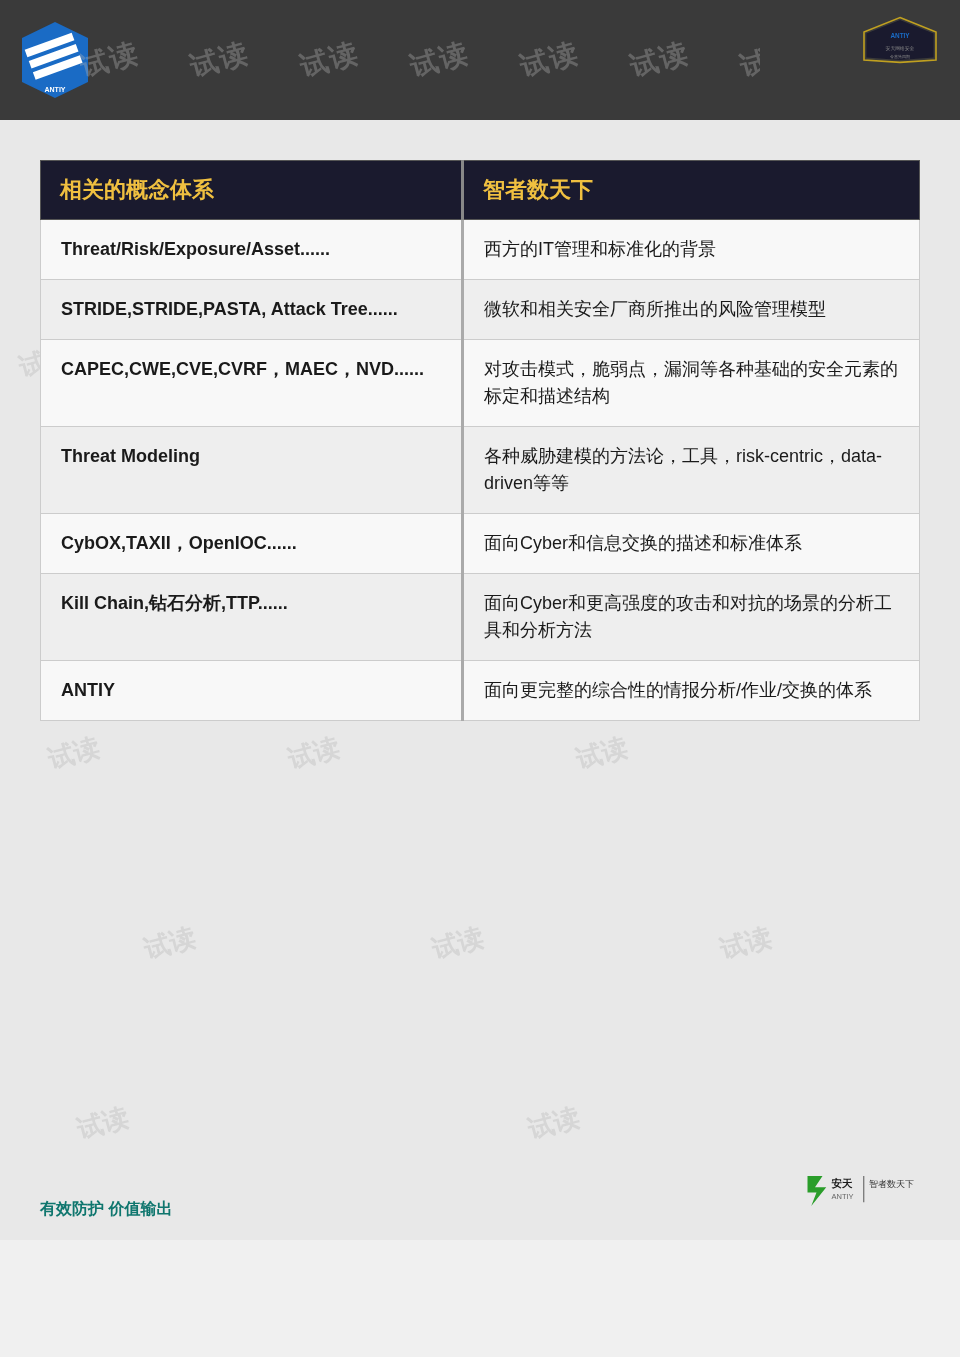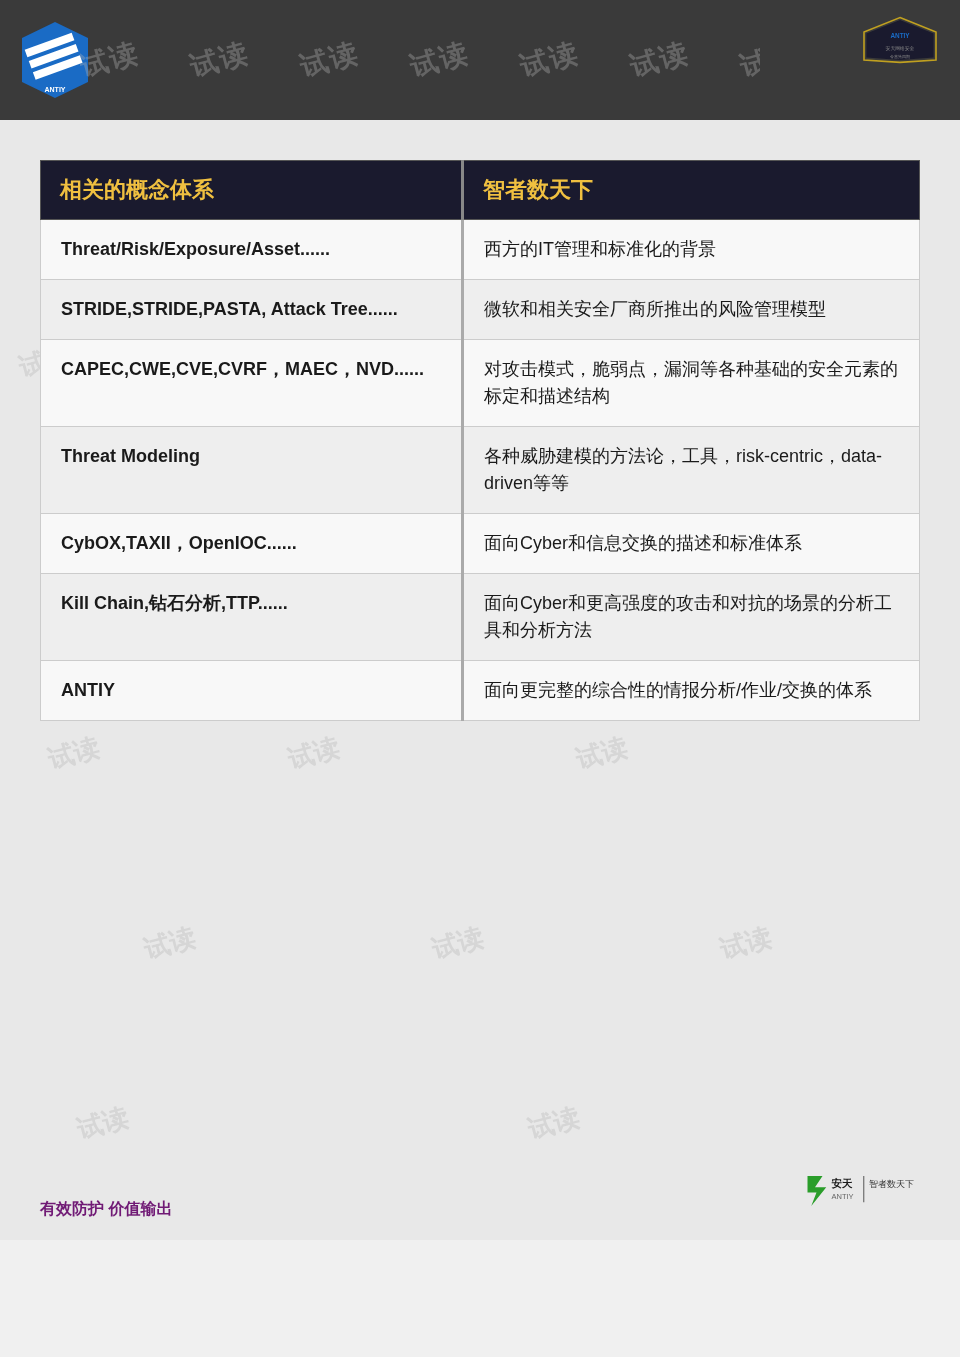--- a/index.html
+++ b/index.html
@@ -141,21 +141,21 @@
       left: 0;
       right: 0;
       padding: 0 40px;
       display: flex;
       align-items: center;
       justify-content: space-between;
       z-index: 2;
     }
 
     .footer-text {
-      color: #701a75;
+      color: #0f766e;
       font-size: 16px;
       font-weight: bold;
       margin-top: 38px;
     }
 
     .footer-logo {
       display: flex;
       align-items: flex-start;
     }
 

